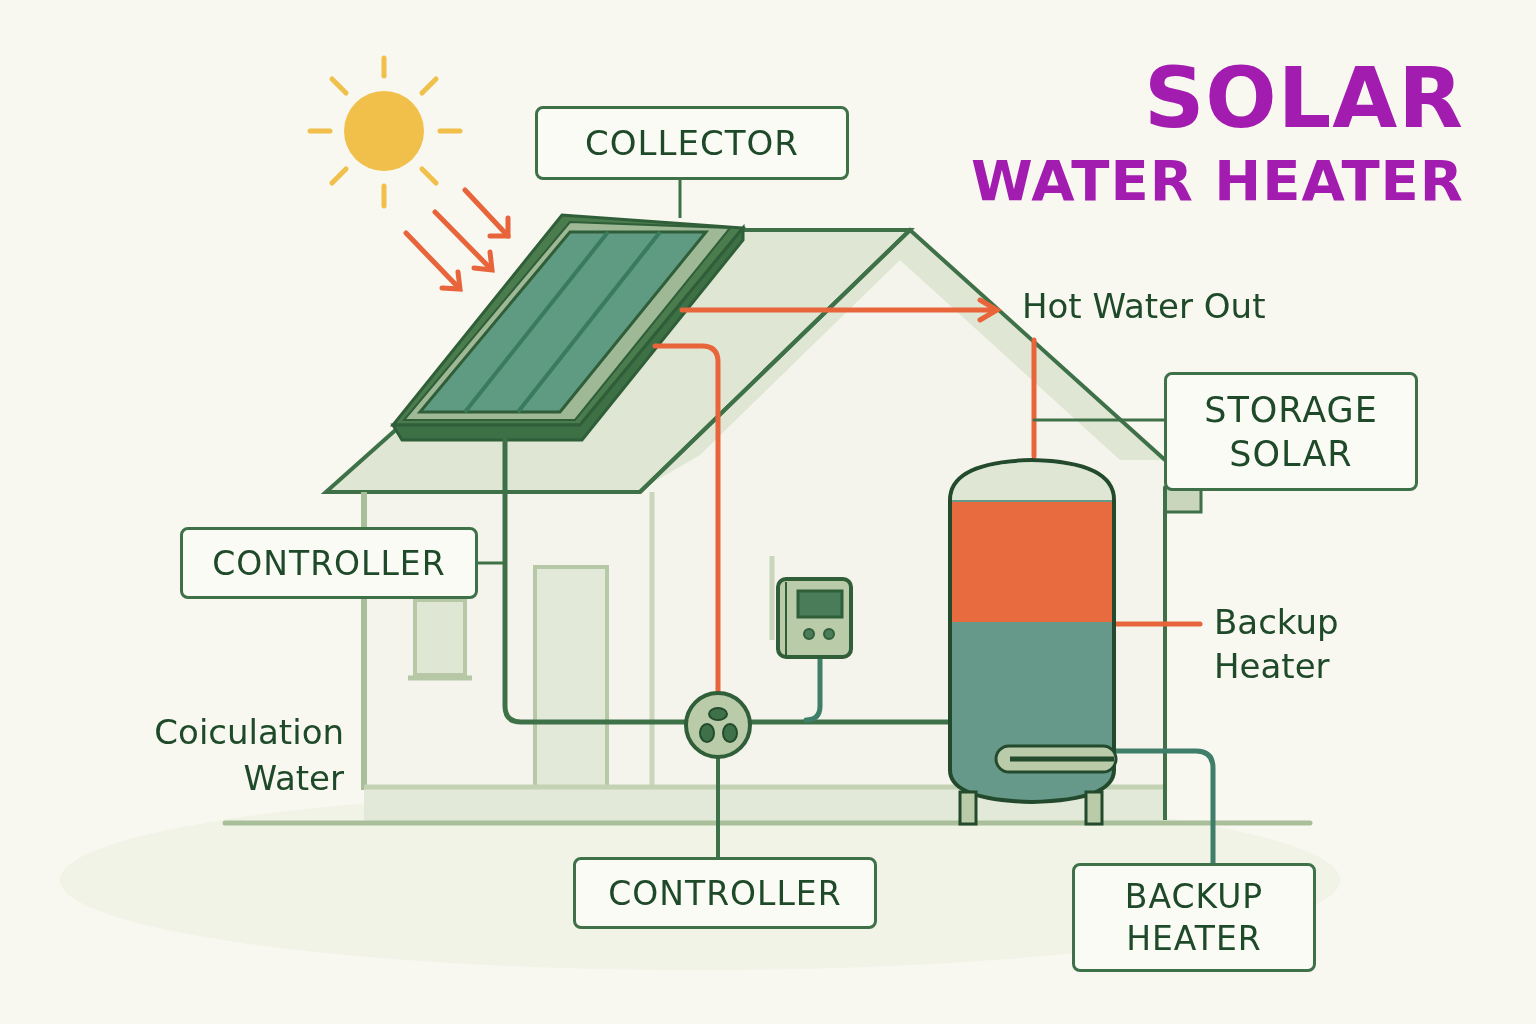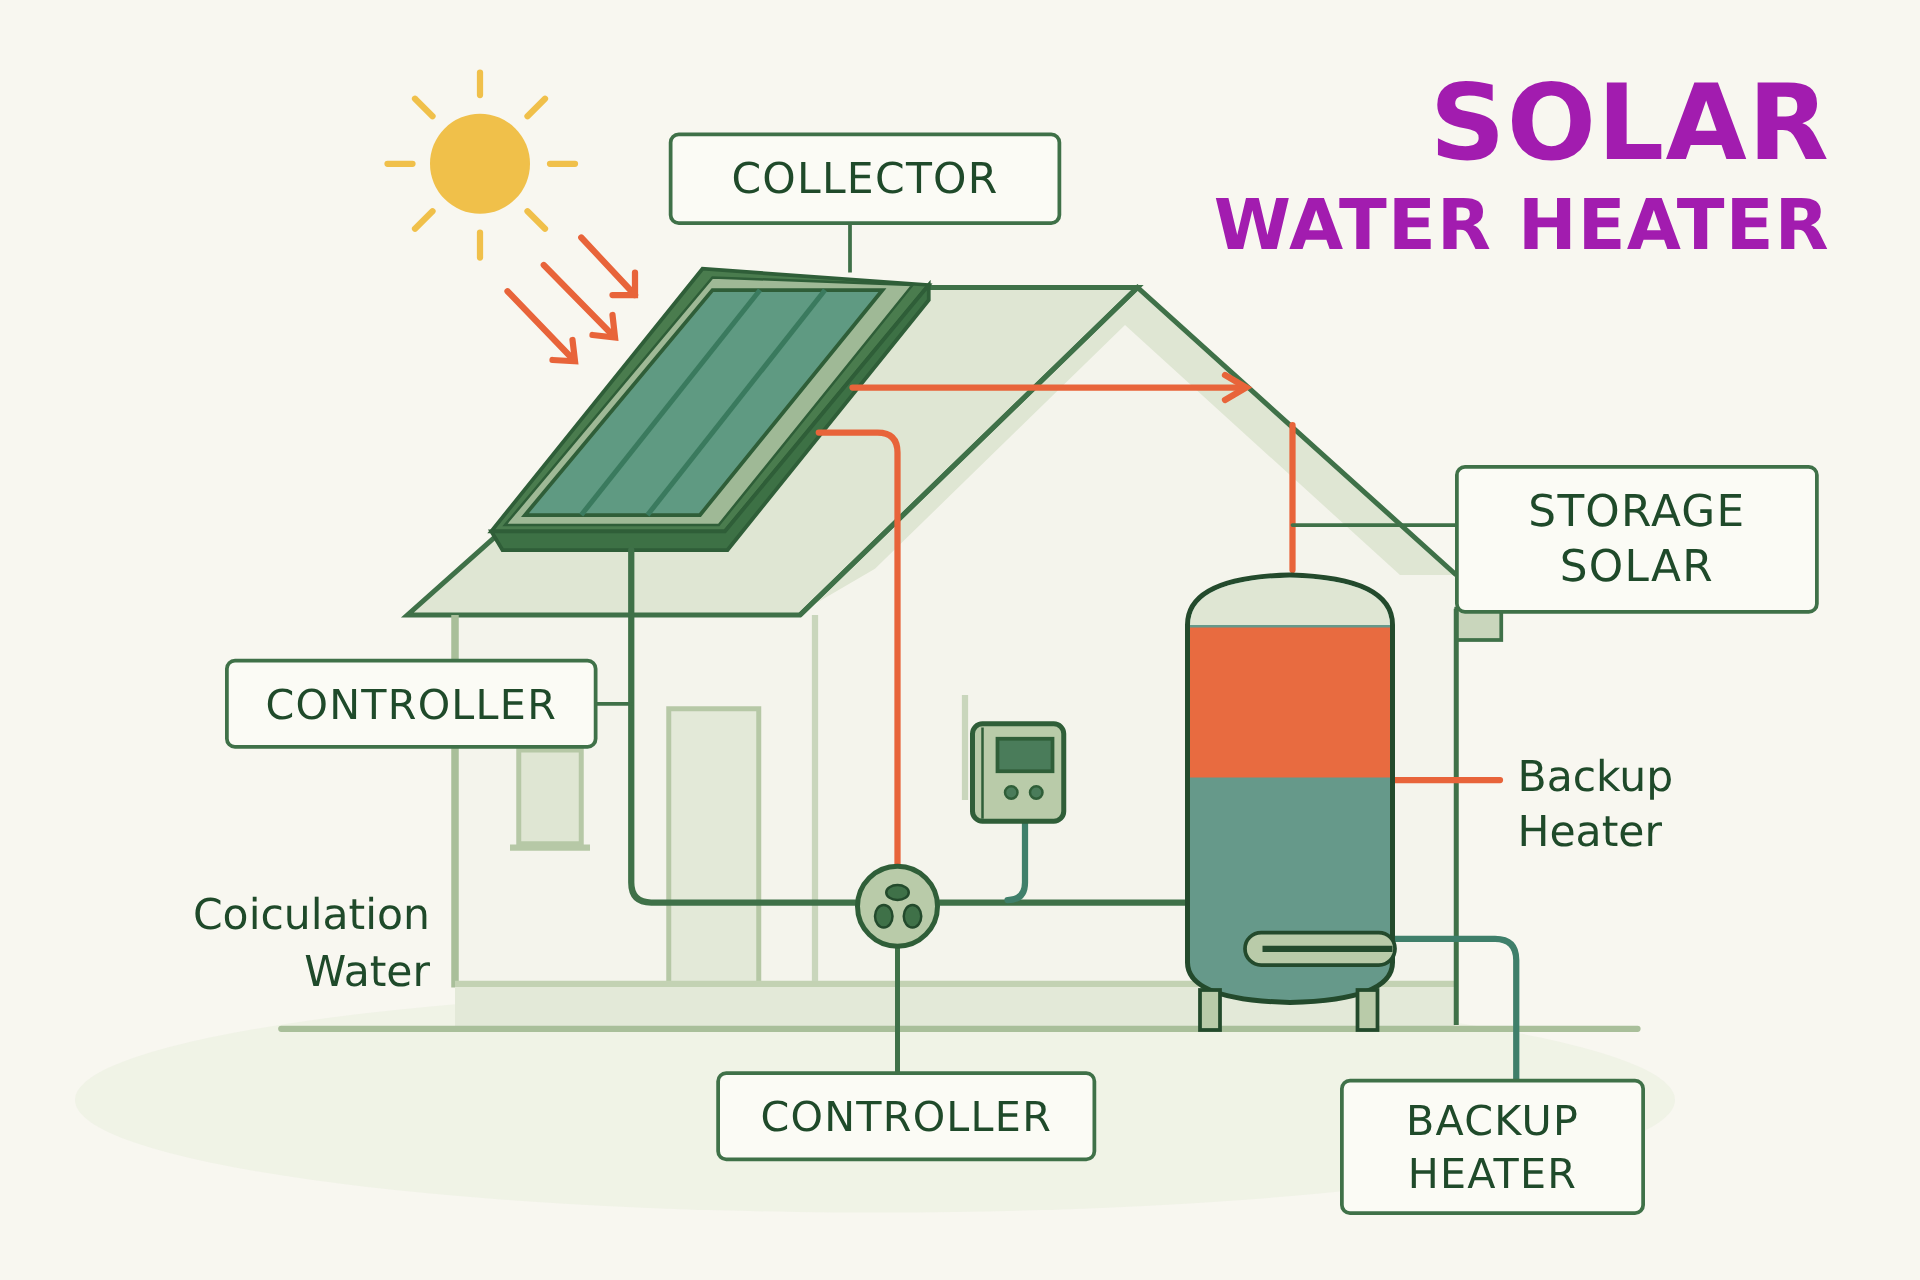--- a/index.html
+++ b/index.html
@@ -157,30 +157,31 @@
 
 <div class="title l1">SOLAR</div>
 <div class="title l2">WATER HEATER</div>
 
 <div class="label-box" style="left:535px;top:106px;width:314px;height:74px;font-size:34px;">COLLECTOR</div>
 
 <div class="label-box" style="left:180px;top:527px;width:298px;height:72px;font-size:33px;">CONTROLLER</div>
 
 <div class="label-box" style="left:573px;top:857px;width:304px;height:72px;font-size:33px;">CONTROLLER</div>
 
-<div class="label-box" style="left:1164px;top:372px;width:291px;height:119px;font-size:35px;flex-direction:column;line-height:44px;">
+<div class="label-box" style="left:1164px;top:372px;width:254px;height:119px;font-size:35px;flex-direction:column;line-height:44px;">
   <span>STORAGE</span>
   <span>SOLAR</span>
 </div>
 
 <div class="label-box" style="left:1072px;top:863px;width:244px;height:109px;font-size:33px;flex-direction:column;line-height:42px;">
   <span>BACKUP</span>
   <span>HEATER</span>
 </div>
 
+<div class="free-label" style="left:1022px;top:284px;">Hot Water Out</div>
 
 <div class="free-label" style="left:1214px;top:600px;">Backup</div>
 <div class="free-label" style="left:1214px;top:644px;">Heater</div>
 
 <div class="free-label" style="left:124px;top:710px;width:220px;text-align:right;">Coiculation</div>
 <div class="free-label" style="left:124px;top:756px;width:220px;text-align:right;">Water</div>
 
 </div>
 
 </body></html>

